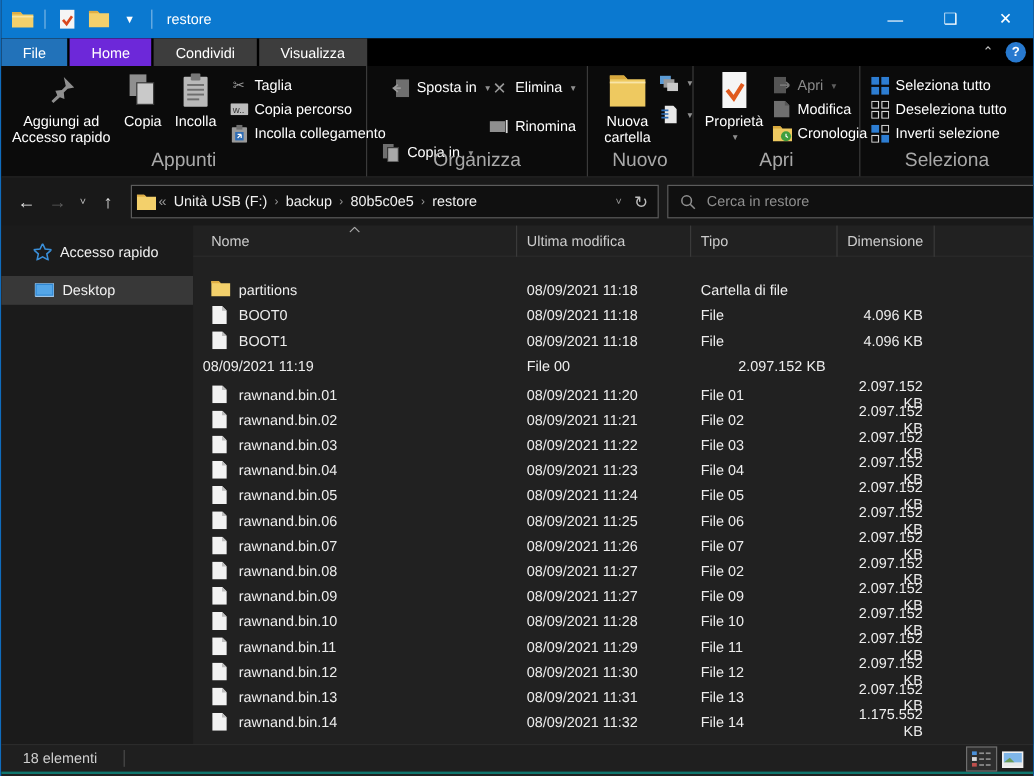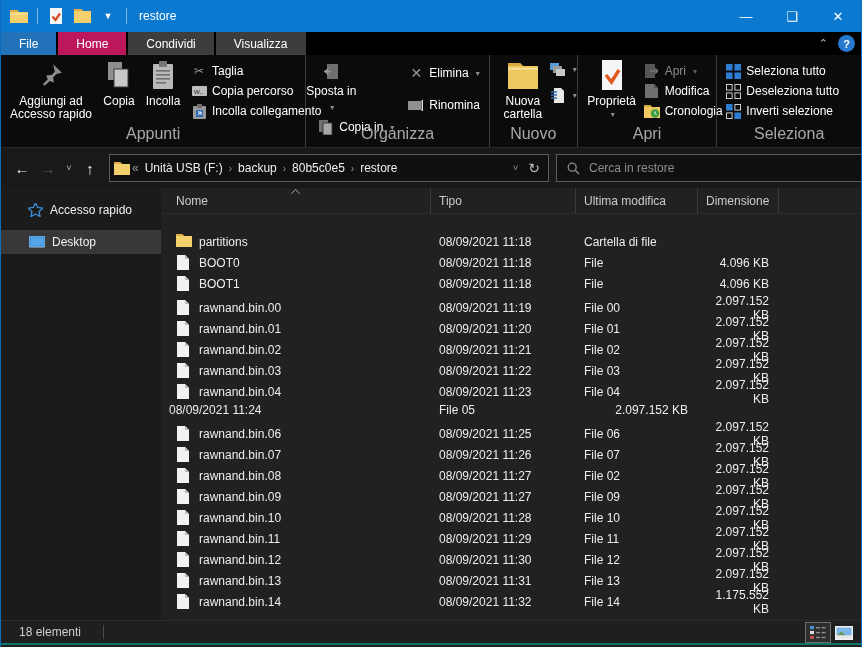--- a/index.html
+++ b/index.html
@@ -15,21 +15,21 @@
   .qat { display:flex; align-items:center; gap:6px; padding-left:8px; }
   .qat-sep { width:1px; height:16px; background:rgba(255,255,255,.45); margin:0 2px; }
   .qat-btn { display:flex; align-items:center; justify-content:center; width:20px; height:20px; }
   .title-text { margin-left:10px; color:#fff; font-size:12px; }
   .win-controls { position:absolute; right:0; top:0; height:32px; display:flex; }
   .win-btn { width:46px; height:32px; display:flex; align-items:center; justify-content:center; color:#fff; font-size:13px; }
   
   #tabstrip { position:absolute; left:0; top:32px; width:100%; height:23px; background:#000; display:flex; align-items:stretch; }
   .tab { padding:0 18px; display:flex; align-items:center; font-size:12px; color:#fff; margin-right:2px; }
   .tab-file { background:#2272b9; }
-  .tab-selected { background:#be185d; }
+  .tab-selected { background:#6d28d9; }
   .tab-normal { background:#3d3d3d; }
   .ribbon-right { position:absolute; right:6px; top:32px; height:23px; display:flex; align-items:center; gap:10px; }
   .chev-up { color:#bdbdbd; font-size:11px; }
   .help-circle { width:17px; height:17px; border-radius:50%; background:#2779cf; color:#fff; font-size:11px; font-weight:bold; display:flex; align-items:center; justify-content:center; }
   
   #ribbon { position:absolute; left:0; top:55px; width:100%; height:93px; background:#0b0b0b; border-bottom:1px solid #2b2b2b; display:flex; }
   .rgroup { position:relative; height:100%; border-right:1px solid #3a3a3a; }
   .rgroup-label { position:absolute; bottom:4px; left:0; width:100%; text-align:center; color:#a8a8a8; font-size:16px; }
   .bigbtn { position:absolute; top:3px; display:flex; flex-direction:column; align-items:center; text-align:center; color:#fff; line-height:13px; }
   .bigbtn .bicon { height:34px; display:flex; align-items:center; justify-content:center; margin-bottom:3px; }
@@ -176,21 +176,21 @@
               <rect x="3" y="6" width="7" height="7" fill="#2f6db5"></rect>
               <path d="M5 11l3-3M8 8v3M8 8H5" stroke="#fff" stroke-width="1"></path>
             </svg>
         </span>
         <span>Incolla collegamento</span>
       </div>
       <div class="rgroup-label">Appunti</div>
     </div>
 
     <div class="rgroup" style="width:184px;">
-      <div class="smallbtn" style="left:0; top:8px;flex-direction:column;">
+      <div class="smallbtn" style="left:20px; top:8px;">
         <span class="sicon">
           <svg width="14" height="15" viewBox="0 0 14 15">
               <rect x="3" y="0" width="11" height="15" fill="#6f6f6f"></rect>
               <path d="M0 7.5h7M4.5 4.5l-3.5 3 3.5 3" stroke="#9a9a9a" stroke-width="1.4" fill="none"></path>
             </svg>
         </span>
         <span>Sposta in</span>
         <span class="ddchev">▾</span>
       </div>
       <div class="smallbtn" style="left:12px; top:40px;margin-top:22px;">
@@ -395,22 +395,22 @@
     </div>
 
     <div id="filelist">
       <div id="lheader" class="lgrid">
         <span class="sort-caret">
           <svg width="9" height="5" viewBox="0 0 9 5">
               <path d="M0.5 4.5L4.5 0.5L8.5 4.5" fill="none" stroke="#a8a8a8" stroke-width="1"></path>
             </svg>
         </span>
         <span class="hc">Nome</span>
+        <span class="hc" style="padding-left:8px;">Ultima modifica</span>
         <span class="hc" style="padding-left:8px;">Tipo</span>
-        <span class="hc" style="padding-left:8px;">Ultima modifica</span>
         <span class="hc" style="padding-left:8px;">Dimensione</span>
       </div>
       <div id="rows">
           <div class="lrow">
             <span class="c name">
               <span class="ficon">
                 <svg width="16" height="13" viewBox="0 0 16 13">
                   <path d="M0 0h6l2 2h8v11H0z" fill="#f3d06b"></path>
                   <path d="M0 0h6l2 2H0z" fill="#dfae45"></path>
                 </svg>
@@ -443,29 +443,20 @@
                   <path d="M9 0l4 4H9z" fill="#bdbdbd"></path>
                 </svg>
               </span>
               <span>BOOT1</span>
             </span>
             <span class="c date">08/09/2021 11:18</span>
             <span class="c type">File</span>
             <span class="c size">4.096 KB</span>
           </div>
           <div class="lrow">
-            <span class="c name">
-              <span class="ficon">
-                <svg width="13" height="15" viewBox="0 0 13 15">
-                  <path d="M1 0h8l4 4v11H1z" fill="#f2f2f2"></path>
-                  <path d="M9 0l4 4H9z" fill="#bdbdbd"></path>
-                </svg>
-              </span>
-              <span>rawnand.bin.00</span>
-            </span>
             <span class="c date">08/09/2021 11:19</span>
             <span class="c type">File 00</span>
             <span class="c size">2.097.152 KB</span>
           </div>
           <div class="lrow">
             <span class="c name">
               <span class="ficon">
                 <svg width="13" height="15" viewBox="0 0 13 15">
                   <path d="M1 0h8l4 4v11H1z" fill="#f2f2f2"></path>
                   <path d="M9 0l4 4H9z" fill="#bdbdbd"></path>
@@ -513,20 +504,29 @@
                   <path d="M9 0l4 4H9z" fill="#bdbdbd"></path>
                 </svg>
               </span>
               <span>rawnand.bin.04</span>
             </span>
             <span class="c date">08/09/2021 11:23</span>
             <span class="c type">File 04</span>
             <span class="c size">2.097.152 KB</span>
           </div>
           <div class="lrow">
+            <span class="c name">
+              <span class="ficon">
+                <svg width="13" height="15" viewBox="0 0 13 15">
+                  <path d="M1 0h8l4 4v11H1z" fill="#f2f2f2"></path>
+                  <path d="M9 0l4 4H9z" fill="#bdbdbd"></path>
+                </svg>
+              </span>
+              <span>rawnand.bin.05</span>
+            </span>
             <span class="c date">08/09/2021 11:24</span>
             <span class="c type">File 05</span>
             <span class="c size">2.097.152 KB</span>
           </div>
           <div class="lrow">
             <span class="c name">
               <span class="ficon">
                 <svg width="13" height="15" viewBox="0 0 13 15">
                   <path d="M1 0h8l4 4v11H1z" fill="#f2f2f2"></path>
                   <path d="M9 0l4 4H9z" fill="#bdbdbd"></path>

